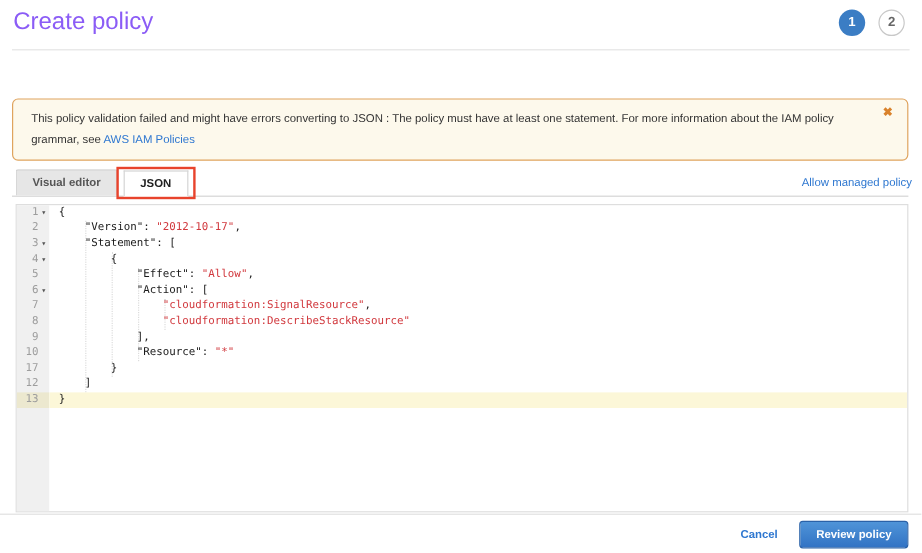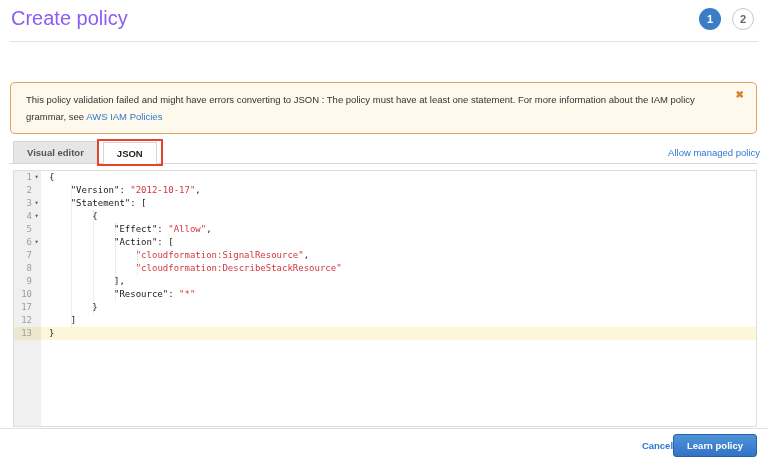--- a/index.html
+++ b/index.html
@@ -56,21 +56,21 @@
   .tok-v { color:#d1383d; }
   .guide { position:absolute; width:0; border-left:1px dotted #dcdcdc; z-index:0; }
   .g1 { left:30px; top:13px;  height:143px; }
   .g2 { left:52px; top:39px;  height:104px; }
   .g3 { left:74px; top:52px;  height:78px; }
   .g4 { left:96px; top:78px;  height:26px; }
 
   
   .hr2 { position:absolute; left:0; right:0; top:428px; border-top:1px solid #e0e0e0; }
   .footer { position:absolute; left:0; right:11px; top:429px; height:32px;
-    display:flex; align-items:center; justify-content:flex-end; }
+    display:flex; align-items:center; justify-content:flex-end; gap:18px; }
   .cancel-link { font-size:9.5px; font-weight:bold; }
   .review-btn { font-size:9.5px; font-weight:bold; color:#fff; padding:5px 13px;
     background:linear-gradient(#4f94d8,#3273c4); border:1px solid #2a62a8;
     border-radius:3px; cursor:pointer; font-family:"Liberation Sans", sans-serif; }
 </style>
 </head>
 <body>
 
 <div class="canvas">
 
@@ -172,16 +172,16 @@
         <div class="crow"><span class="tok-p">        }</span></div>
         <div class="crow"><span class="tok-p">    ]</span></div>
         <div class="crow active"><span class="tok-p">}</span></div>
       </div>
   </div>
 
   <div class="hr2"></div>
 
   <div class="footer">
     <a class="link cancel-link">Cancel</a>
-    <button class="review-btn">Learn policy</button>
+    <button class="review-btn">Review policy</button>
   </div>
 
 </div>
 
 </body></html>

